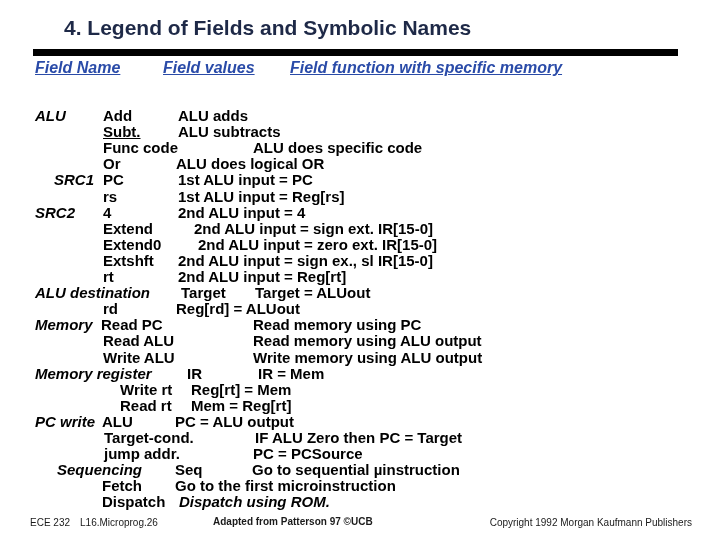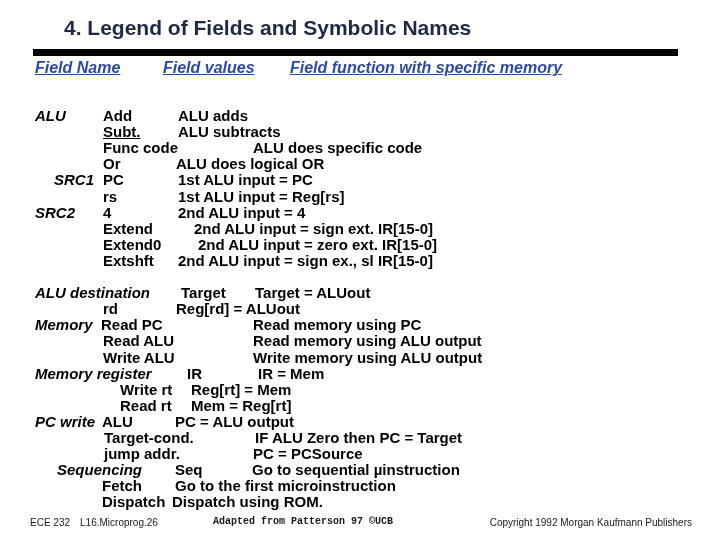--- a/index.html
+++ b/index.html
@@ -55,21 +55,21 @@
   }
   .seg.field{font-style:italic;}
   .footer{
     position:absolute;
     left:0;top:515px;width:720px;height:16px;
     font-size:10px;
     color:#1a1a1a;
   }
   .footer-left{position:absolute;left:30px;top:2px;white-space:nowrap;}
   .footer-left .lecture{margin-left:10px;}
-  .footer-center{position:absolute;left:213px;top:1px;font-weight:600;white-space:nowrap;font-family:Liberation Mono, monospace;}
+  .footer-center{position:absolute;left:213px;top:1px;font-weight:600;white-space:nowrap;}
   .footer-right{position:absolute;right:28px;top:2px;white-space:nowrap;}
 </style>
 </head>
 <body>
 
 <div class="slide" style="--bg: #ffffff; --title-color: #1e2947; --header-color: #2a4ba8; --body-color: #000000; --bar-color: #000000;">
 
   <div class="slide-title">4. Legend of Fields and Symbolic Names</div>
 
   <div class="divider-bar"></div>
@@ -115,20 +115,24 @@
         <span class="seg function" style="left: 194px;">2nd ALU input = sign ext. IR[15-0]</span>
       </div>
       <div class="legend-row" style="top: 237px;">
         <span class="seg value" style="left: 103px;">Extend0</span>
         <span class="seg function" style="left: 174px; margin-left: 24px;">2nd ALU input = zero ext. IR[15-0]</span>
       </div>
       <div class="legend-row" style="top: 253px;">
         <span class="seg value" style="left: 103px;">Extshft</span>
         <span class="seg function" style="left: 178px;">2nd ALU input = sign ex., sl IR[15-0]</span>
       </div>
+      <div class="legend-row" style="top: 269px;">
+        <span class="seg value" style="left: 103px;">rt</span>
+        <span class="seg function" style="left: 178px;">2nd ALU input = Reg[rt]</span>
+      </div>
       <div class="legend-row" style="top: 285px;">
         <span class="seg field" style="left: 35px;">ALU destination</span>
         <span class="seg value" style="left: 181px;">Target</span>
         <span class="seg function" style="left: 255px;">Target = ALUout</span>
       </div>
       <div class="legend-row" style="top: 301px;">
         <span class="seg value" style="left: 103px;">rd</span>
         <span class="seg function" style="left: 176px;">Reg[rd] = ALUout</span>
       </div>
       <div class="legend-row" style="top: 317px;">
@@ -174,21 +178,21 @@
         <span class="seg field" style="left: 37px; margin-left: 20px;">Sequencing</span>
         <span class="seg value" style="left: 175px;">Seq</span>
         <span class="seg function" style="left: 252px;">Go to sequential µinstruction</span>
       </div>
       <div class="legend-row" style="top: 478px;">
         <span class="seg value" style="left: 102px;">Fetch</span>
         <span class="seg function" style="left: 175px;">Go to the first microinstruction</span>
       </div>
       <div class="legend-row" style="top: 494px;">
         <span class="seg value" style="left: 102px;">Dispatch</span>
-        <span class="seg function" style="left: 172px;">Dispatch using ROM.</span>
+        <span class="seg function" style="left: 179px; font-style: italic;">Dispatch using ROM.</span>
       </div>
     </div>
 
   <div class="footer">
     <div class="footer-left">
       <span class="course">ECE 232</span><span class="lecture">L16.Microprog.26</span>
     </div>
     <div class="footer-center">Adapted from Patterson 97 ©UCB</div>
     <div class="footer-right">Copyright 1992 Morgan Kaufmann Publishers</div>
   </div>

